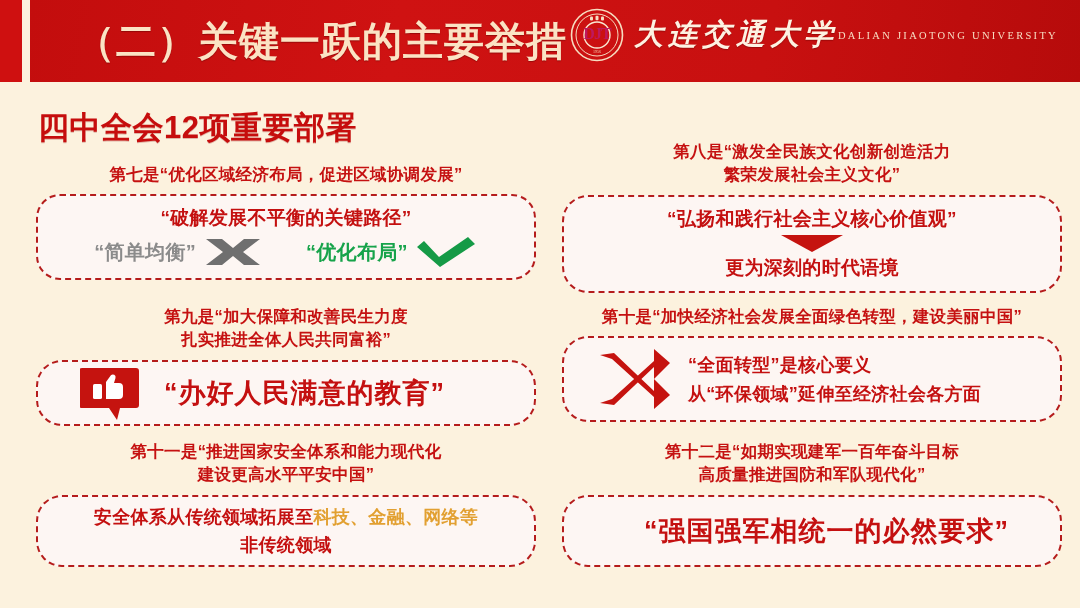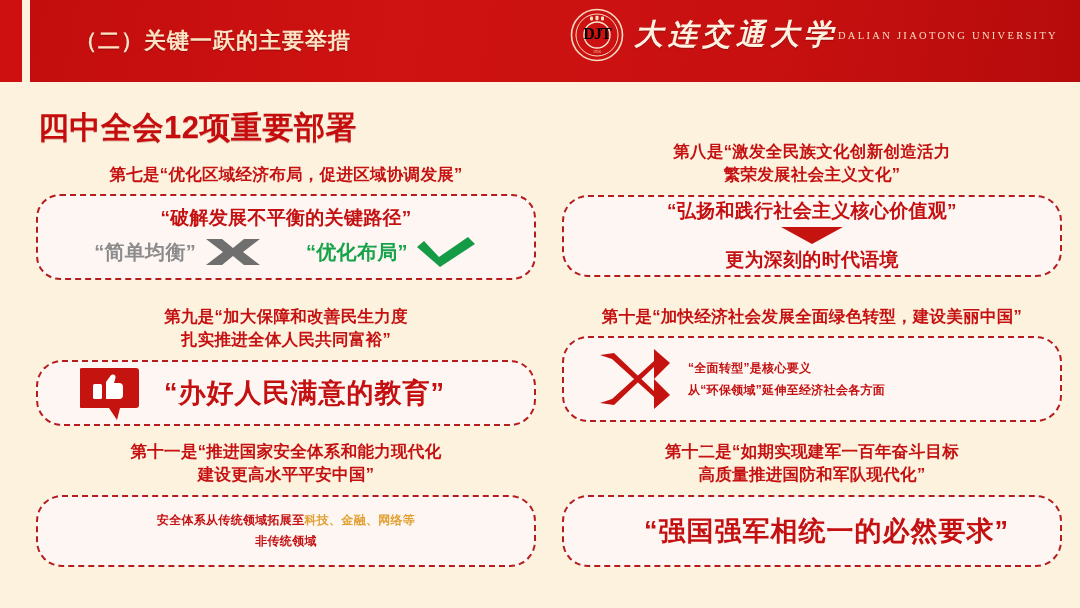--- a/index.html
+++ b/index.html
@@ -22,38 +22,38 @@
   }
   .hdr-banner {
     position: absolute; left: 30px; top: 0;
     width: 1050px; height: 82px;
     background: linear-gradient(100deg,#c30d0d 0%,#cf1212 35%,#c81010 70%,#b60b0b 100%);
     display: flex; align-items: center;
   }
   .hdr-title {
     margin-left: 45px;
     color: #fbe3c4;
-    font-size: 22px;
+    font-size: 40px;
     font-weight: bold;
     letter-spacing: 1px;
     white-space: nowrap;
     text-shadow: 0 1px 1px rgba(90,0,0,.45);
   }
   .hdr-logo {
     position: absolute; right: 22px; top: 8px;
     display: flex; align-items: center; gap: 10px;
   }
   .seal {
     position: relative;
     width: 54px; height: 54px; flex: 0 0 54px;
   }
   .seal-txt {
     position: absolute; left: 0; right: 0; top: 17px;
     text-align: center;
-    color: #000000; font-size: 16px; font-weight: bold;
+    color: #be185d; font-size: 16px; font-weight: bold;
     font-family: "Liberation Serif", serif;
     letter-spacing: -1px;
   }
   .logo-words { display: flex; flex-direction: row; align-items: center; }
   .logo-cn {
     color: #fdf2e2; font-size: 29px; font-weight: bold;
     font-family: "Liberation Serif", serif;
     letter-spacing: 5px;
     font-style: italic;
     white-space: nowrap;
@@ -117,21 +117,21 @@
   }
   .q-green {
     color: #16a34a; font-weight: bold; font-size: 20px;
     letter-spacing: 0.3px; white-space: nowrap;
   }
   .q-big {
     color: #c41010; font-weight: bold; font-size: 27px;
     letter-spacing: 1px; white-space: nowrap;
   }
   .q-mid {
-    color: #c41010; font-weight: bold; font-size: 12px;
+    color: #c41010; font-weight: bold; font-size: 18px;
     letter-spacing: 0.3px; white-space: nowrap;
   }
   .gold { color: #e2a031; }
 
   
   .ico-x { width: 62px; height: 34px; flex: 0 0 62px; }
   .ico-check { width: 64px; height: 34px; flex: 0 0 64px; }
   .ico-chevron { width: 66px; height: 20px; margin: 1px auto 2px; display: block; }
   .ico-thumb { width: 62px; height: 56px; flex: 0 0 62px; }
   .ico-shuffle { width: 78px; height: 64px; flex: 0 0 78px; }
@@ -224,21 +224,21 @@
         </div>
       </div>
     </div>
   </div>
 
   <div class="col col-right">
 
     <div class="block" style="top:140px;">
       <div class="lead">第八是“激发全民族文化创新创造活力
 繁荣发展社会主义文化”</div>
-      <div class="dash-box" style="height:82px;">
+      <div class="dash-box" style="height:98px;">
         <div class="row">
           <span class="q-red">“弘扬和践行社会主义核心价值观”</span>
         </div>
         <span class="ico-chevron">
           <svg viewBox="0 0 66 20" width="66" height="20">
             <path d="M2 2 h62 l-31 17 z" fill="#c5130f"></path>
           </svg>
         </span>
         <div class="row">
           <span class="q-red">更为深刻的时代语境</span>

